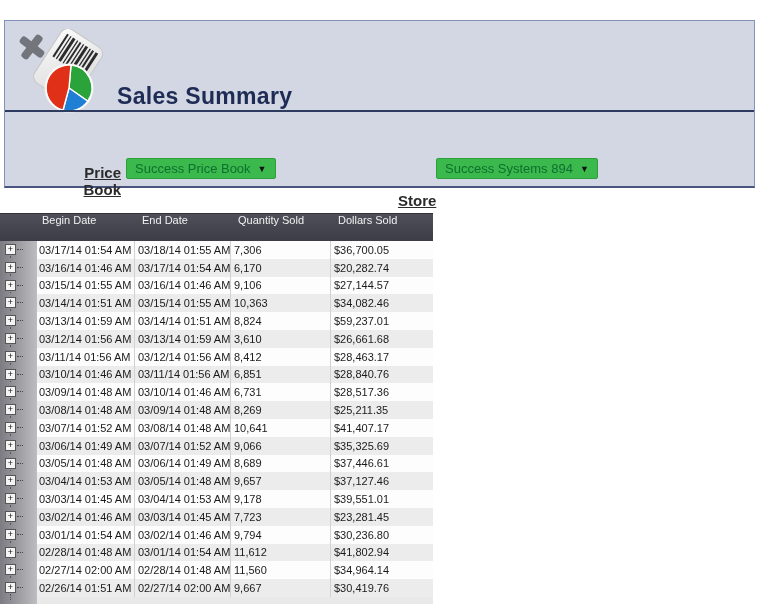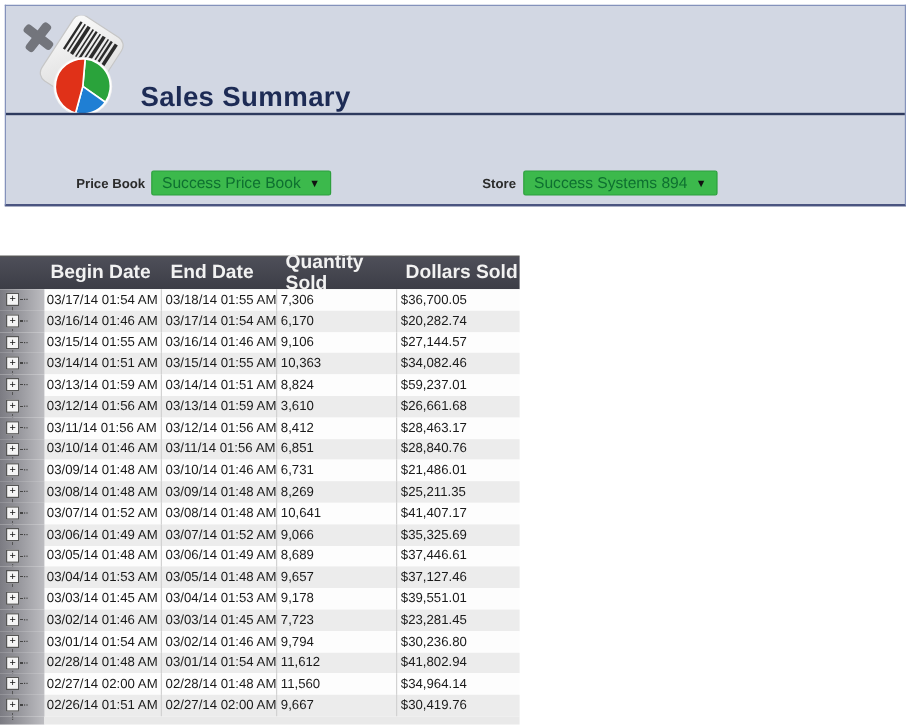--- a/index.html
+++ b/index.html
@@ -3,45 +3,45 @@
 <meta charset="utf-8">
 <style>
   html,body { margin:0; padding:0; background:#fff; }
   .page {
     position:relative; width:759px; height:604px; overflow:hidden;
     background:#fff; font-family:"Liberation Sans","DejaVu Sans",sans-serif;
   }
 
   
   .banner {
-    position:absolute; left:4px; top:4px; width:751px; height:168px;
+    position:absolute; left:4px; top:20px; width:751px; height:168px;
     box-sizing:border-box;
     background:var(--banner-bg,#d2d7e3);
     border:1px solid var(--banner-border,#8492bb);
     border-bottom:2px solid var(--banner-border-dark,#4a5480);
   }
   .app-icon { position:absolute; left:12px; top:8px; }
   .banner-title {
     position:absolute; left:112px; top:62px;
     font-size:23px; font-weight:bold; color:var(--title-color,#1d2b55);
     letter-spacing:0.3px;
   }
   .title-rule {
     position:absolute; left:0; top:89px; width:100%; height:2px;
     background:var(--rule-color,#2e3a5e);
   }
   .banner-subtitle {
     position:absolute; left:8px; top:106px;
     font-size:12.5px; color:var(--title-color,#1d2b55);
   }
   .filter-label {
-    position:absolute; top:143px; font-size:11px; font-weight:bold; color:#2b2b2b;
+    position:absolute; top:143px; font-size:15px; font-weight:bold; color:#2b2b2b;text-decoration:underline;
   }
   .filter-label.pb { left:58px; width:58px; text-align:right; }
-  .filter-label.st { left:393px; width:32px; text-align:right; }
+  .filter-label.st { left:393px; width:32px; text-align:right;margin-top:28px; }
   .dropdown {
     position:absolute; top:137px; height:21px; box-sizing:border-box;
     display:inline-flex; align-items:center; gap:7px;
     background:var(--dropdown-bg,#3cb94c);
     border:1px solid var(--dropdown-border,#2da03e);
     border-radius:2px; padding:0 8px; cursor:pointer;
   }
   .dropdown.pb { left:121px; }
   .dropdown.st { left:431px; }
   .dropdown .dd-value { font-size:13px; color:var(--dropdown-text,#0e7030); }
@@ -49,23 +49,23 @@
 
   
   .hint {
     position:absolute; left:3px; top:194px;
     font-size:11px; color:var(--hint-color,#a8a8a8);
   }
 
   
   .sales-table { position:absolute; left:0; top:213px; width:433px; }
   .thead {
-    display:flex; height:27px; align-items:center;
+    display:flex; height:27px; 
     background:linear-gradient(var(--table-header-bg,#4e4f59), #3c3d46);
-    border-top:1px solid #333; color:#f2f2f2; font-size:16px;font-weight:bold;
+    border-top:1px solid #333; color:#f2f2f2; font-size:11px;
   }
   .th { box-sizing:border-box; padding-left:8px; cursor:pointer; }
   .th.gut { width:37px; padding:0; }
   .th.c1 { width:97px; padding-left:5px; }
   .th.c2 { width:96px; }
   .th.c3 { width:100px; }
   .th.c4 { width:103px; }
 
   .trow { display:flex; height:17.8px; background:#fdfdfd; }
   .trow:nth-child(even) { background:var(--row-alt-bg,#ececec); }
@@ -270,21 +270,21 @@
 
   <div class="trow">
     <div class="gutter-cell">
       <span class="expander-box">+</span>
       <span class="tree-tail"></span>
       <span class="tree-vline"></span>
     </div>
     <div class="cell c1">03/09/14 01:48 AM</div>
     <div class="cell c2">03/10/14 01:46 AM</div>
     <div class="cell c3">6,731</div>
-    <div class="cell c4">$21,486.01</div>
+    <div class="cell c4">$28,517.36</div>
   </div>
 
   <div class="trow">
     <div class="gutter-cell">
       <span class="expander-box">+</span>
       <span class="tree-tail"></span>
       <span class="tree-vline"></span>
     </div>
     <div class="cell c1">03/08/14 01:48 AM</div>
     <div class="cell c2">03/09/14 01:48 AM</div>

